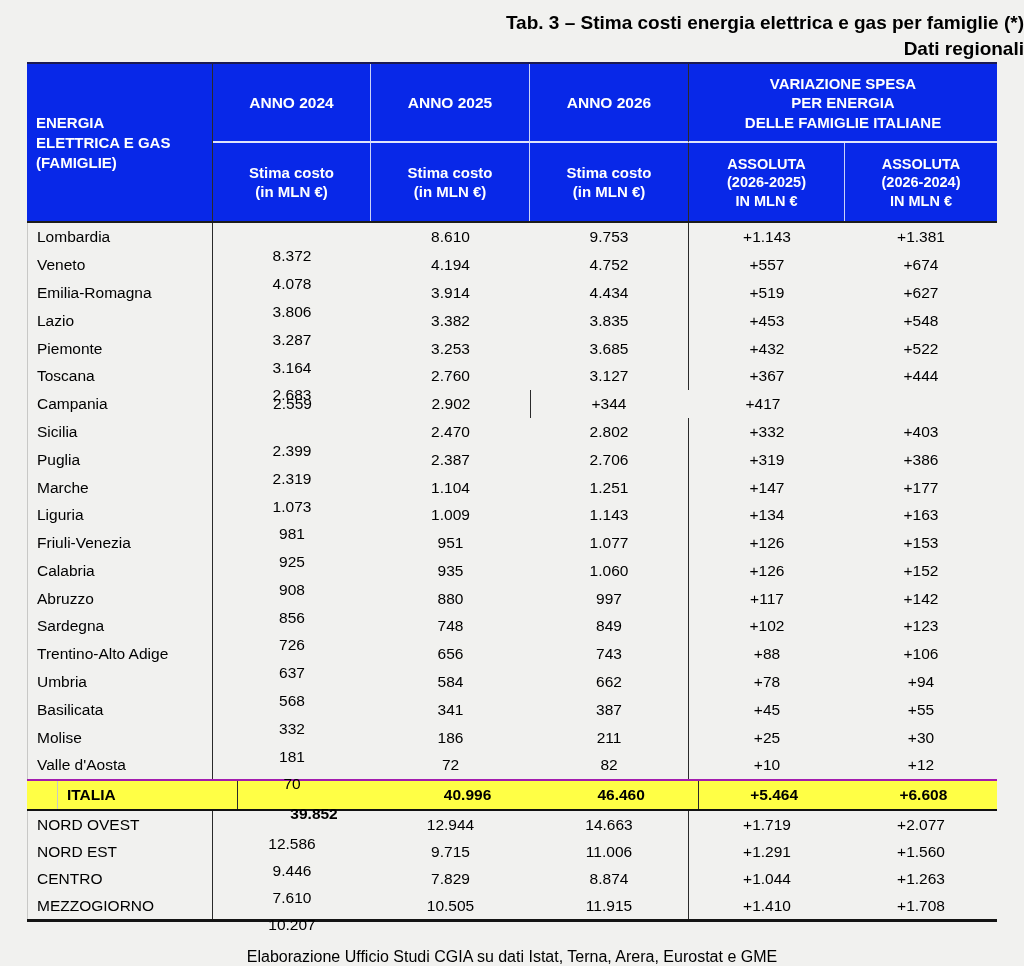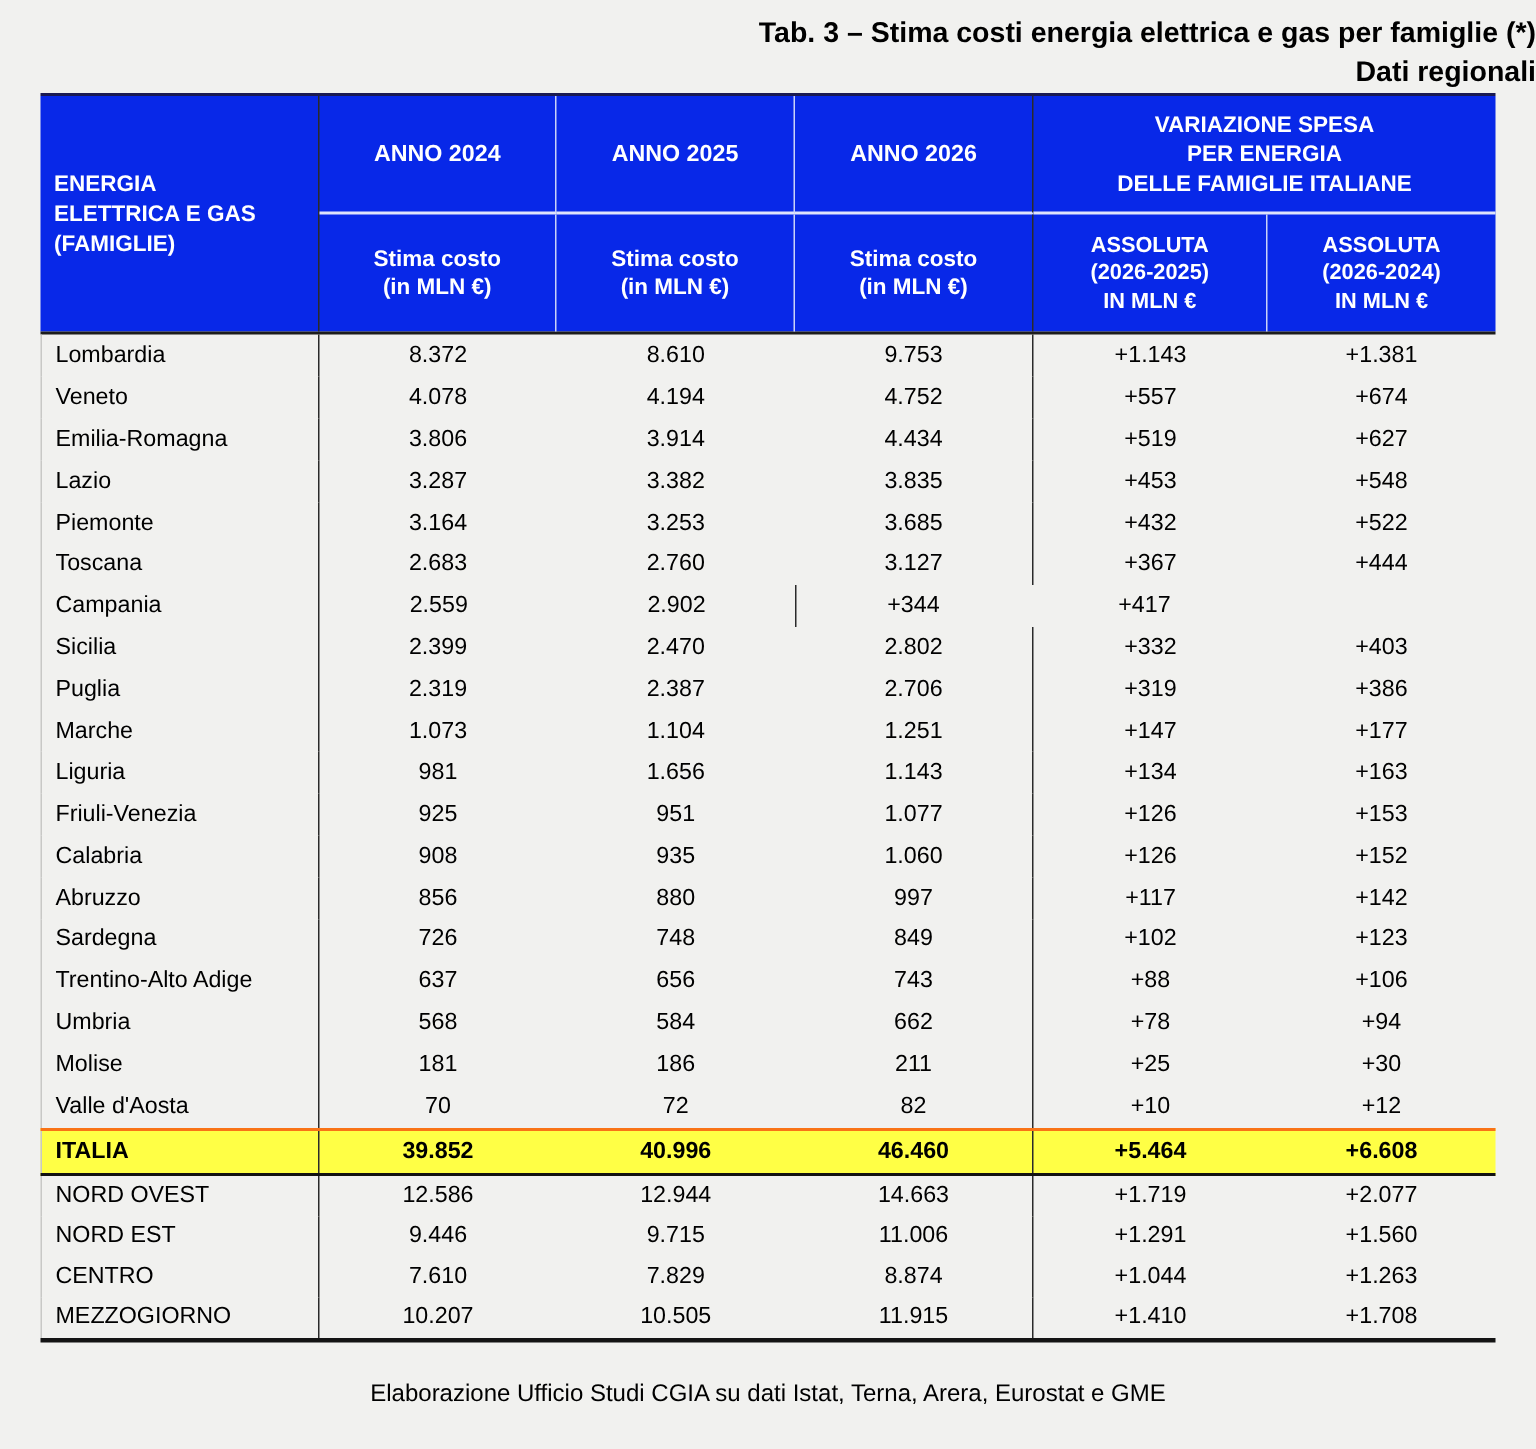--- a/index.html
+++ b/index.html
@@ -60,24 +60,24 @@
   .tbody{border-top:2px solid #1c1c1c;border-bottom:3px solid #141414;}
   .trow{display:flex;font-size:15.5px;}
   .trow .cell{
     box-sizing:border-box;height:100%;
     display:flex;align-items:center;
   }
   .region-row{height:27.8px;}
   .macro-row{height:27px;}
   .total-row{
     height:28px;background:#ffff45;font-weight:bold;
-    border-top:2px solid #f97316;border-bottom:2px solid #121212;
+    border-top:2px solid #a21caf;border-bottom:2px solid #121212;padding-left:30px;
   }
   .c1{width:186px;padding-left:9px;border-right:1px solid #2a2a2a;border-left:1px solid #c8c8c6;}
-  .c2{width:158px;justify-content:center;}
+  .c2{width:158px;justify-content:center;margin-top:19px;}
   .c3{width:159px;justify-content:center;}
   .c4{width:159px;justify-content:center;border-right:1px solid #2a2a2a;}
   .c5{width:156px;justify-content:center;}
   .c6{width:152px;justify-content:center;}
   .footer-note{text-align:center;font-size:16px;margin-top:26px;}
 </style>
 </head>
 <body>
 
 <div class="page">
@@ -189,21 +189,21 @@
           <div class="cell c1">Marche</div>
           <div class="cell c2">1.073</div>
           <div class="cell c3">1.104</div>
           <div class="cell c4">1.251</div>
           <div class="cell c5">+147</div>
           <div class="cell c6">+177</div>
         </div>
         <div class="trow region-row">
           <div class="cell c1">Liguria</div>
           <div class="cell c2">981</div>
-          <div class="cell c3">1.656</div>
+          <div class="cell c3">1.009</div>
           <div class="cell c4">1.143</div>
           <div class="cell c5">+134</div>
           <div class="cell c6">+163</div>
         </div>
         <div class="trow region-row">
           <div class="cell c1">Friuli-Venezia</div>
           <div class="cell c2">925</div>
           <div class="cell c3">951</div>
           <div class="cell c4">1.077</div>
           <div class="cell c5">+126</div>
@@ -241,20 +241,28 @@
           <div class="cell c5">+88</div>
           <div class="cell c6">+106</div>
         </div>
         <div class="trow region-row">
           <div class="cell c1">Umbria</div>
           <div class="cell c2">568</div>
           <div class="cell c3">584</div>
           <div class="cell c4">662</div>
           <div class="cell c5">+78</div>
           <div class="cell c6">+94</div>
+        </div>
+        <div class="trow region-row">
+          <div class="cell c1">Basilicata</div>
+          <div class="cell c2">332</div>
+          <div class="cell c3">341</div>
+          <div class="cell c4">387</div>
+          <div class="cell c5">+45</div>
+          <div class="cell c6">+55</div>
         </div>
         <div class="trow region-row">
           <div class="cell c1">Molise</div>
           <div class="cell c2">181</div>
           <div class="cell c3">186</div>
           <div class="cell c4">211</div>
           <div class="cell c5">+25</div>
           <div class="cell c6">+30</div>
         </div>
         <div class="trow region-row">

